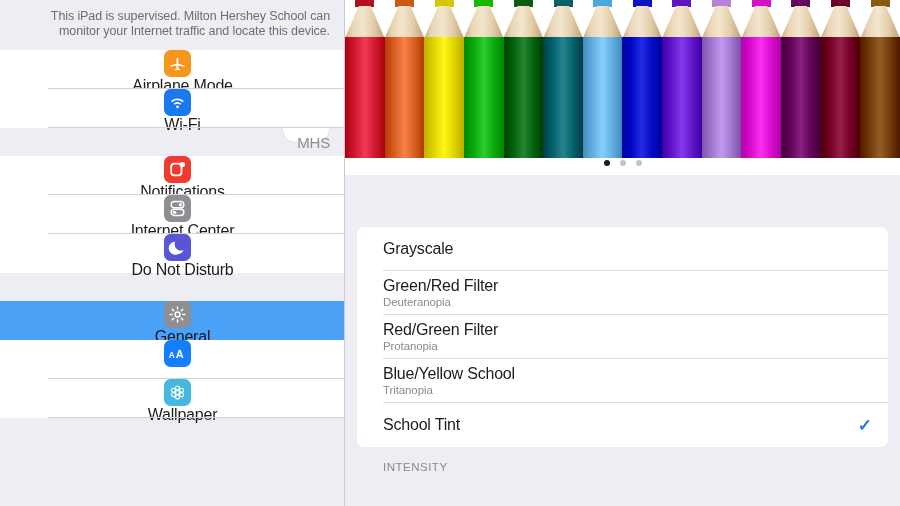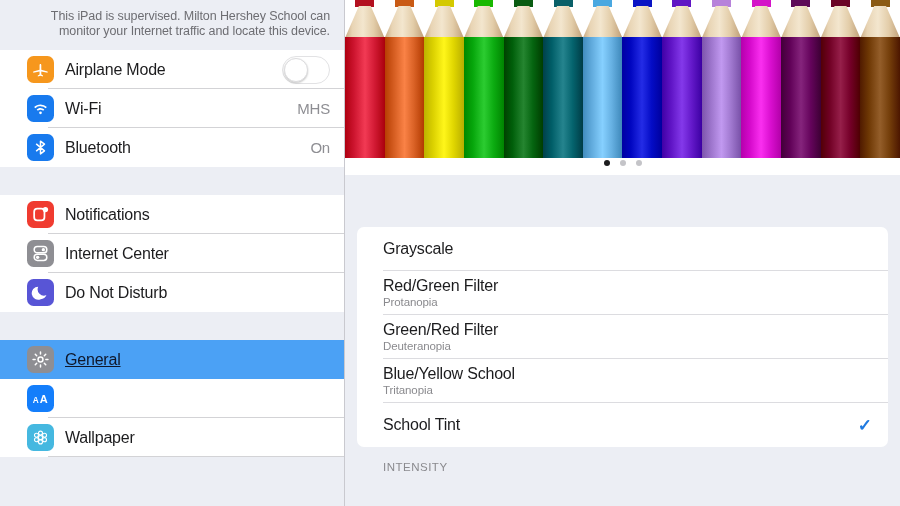--- a/index.html
+++ b/index.html
@@ -28,22 +28,23 @@
     letter-spacing:-0.1px;
     text-align:right;
   }
   .group { background:#ffffff; }
   .gap { height:28px; background:#eceef4; }
 
   .row {
     position:relative;
     display:flex; align-items:center;
     height:39px;
-    padding-left:27px;
+    padding-left:10px;
     background:#ffffff;
+    flex-direction:column;
   }
   .row .sep {
     position:absolute; left:48px; right:0; bottom:0;
     height:1px; background:#d3d3d6;
   }
   .row.selected { background:#4ba1f5; }
 
   .ico {
     width:27px; height:27px; border-radius:6.5px;
     flex:0 0 27px;
@@ -214,30 +215,20 @@
             <path d="M12 19.2a1.7 1.7 0 100-3.4 1.7 1.7 0 000 3.4z"></path>
             <path d="M12 11.4c-1.9 0-3.6.75-4.85 1.95l1.5 1.5A4.75 4.75 0 0112 13.5c1.3 0 2.5.5 3.35 1.35l1.5-1.5A6.9 6.9 0 0012 11.4z"></path>
             <path d="M12 6.9c-3.1 0-5.95 1.2-8.05 3.2l1.5 1.5A9.4 9.4 0 0112 9c2.6 0 4.95 1 6.55 2.6l1.5-1.5A11.4 11.4 0 0012 6.9z"></path>
           </svg>
         </span>
         <span class="row-label">Wi-Fi</span>
         <span class="row-value">MHS</span>
         <span class="sep"></span>
       </div>
 
-      <div class="row last">
-        <span class="ico ico-bt">
-          <svg width="19" height="19" viewBox="0 0 24 24" fill="none" stroke="#fff" stroke-width="1.9" stroke-linejoin="round" stroke-linecap="round">
-            <path d="M7 7.8l10 8.4L12 20V4l5 3.8-10 8.4"></path>
-          </svg>
-        </span>
-        <span class="row-label">Bluetooth</span>
-        <span class="row-value">On</span>
-
-      </div>
     </div>
 
     <div class="gap"></div>
 
     <div class="group">
 
       <div class="row">
         <span class="ico ico-notif">
           <svg width="19" height="19" viewBox="0 0 24 24">
             <rect x="4" y="4.5" width="13" height="15" rx="4" fill="none" stroke="#fff" stroke-width="2.2"></rect>
@@ -404,29 +395,29 @@
 
     <div class="card" id="filters-card">
         <div class="d-row">
           <div class="d-stack">
             <span class="d-title">Grayscale</span>
           </div>
           <span class="dsep"></span>
         </div>
         <div class="d-row">
           <div class="d-stack">
+            <span class="d-title">Green/Red Filter</span>
+            <span class="d-sub">Deuteranopia</span>
+          </div>
+          <span class="dsep"></span>
+        </div>
+        <div class="d-row">
+          <div class="d-stack">
             <span class="d-title">Red/Green Filter</span>
             <span class="d-sub">Protanopia</span>
-          </div>
-          <span class="dsep"></span>
-        </div>
-        <div class="d-row">
-          <div class="d-stack">
-            <span class="d-title">Green/Red Filter</span>
-            <span class="d-sub">Deuteranopia</span>
           </div>
           <span class="dsep"></span>
         </div>
         <div class="d-row">
           <div class="d-stack">
             <span class="d-title">Blue/Yellow School</span>
             <span class="d-sub">Tritanopia</span>
           </div>
           <span class="dsep"></span>
         </div>

